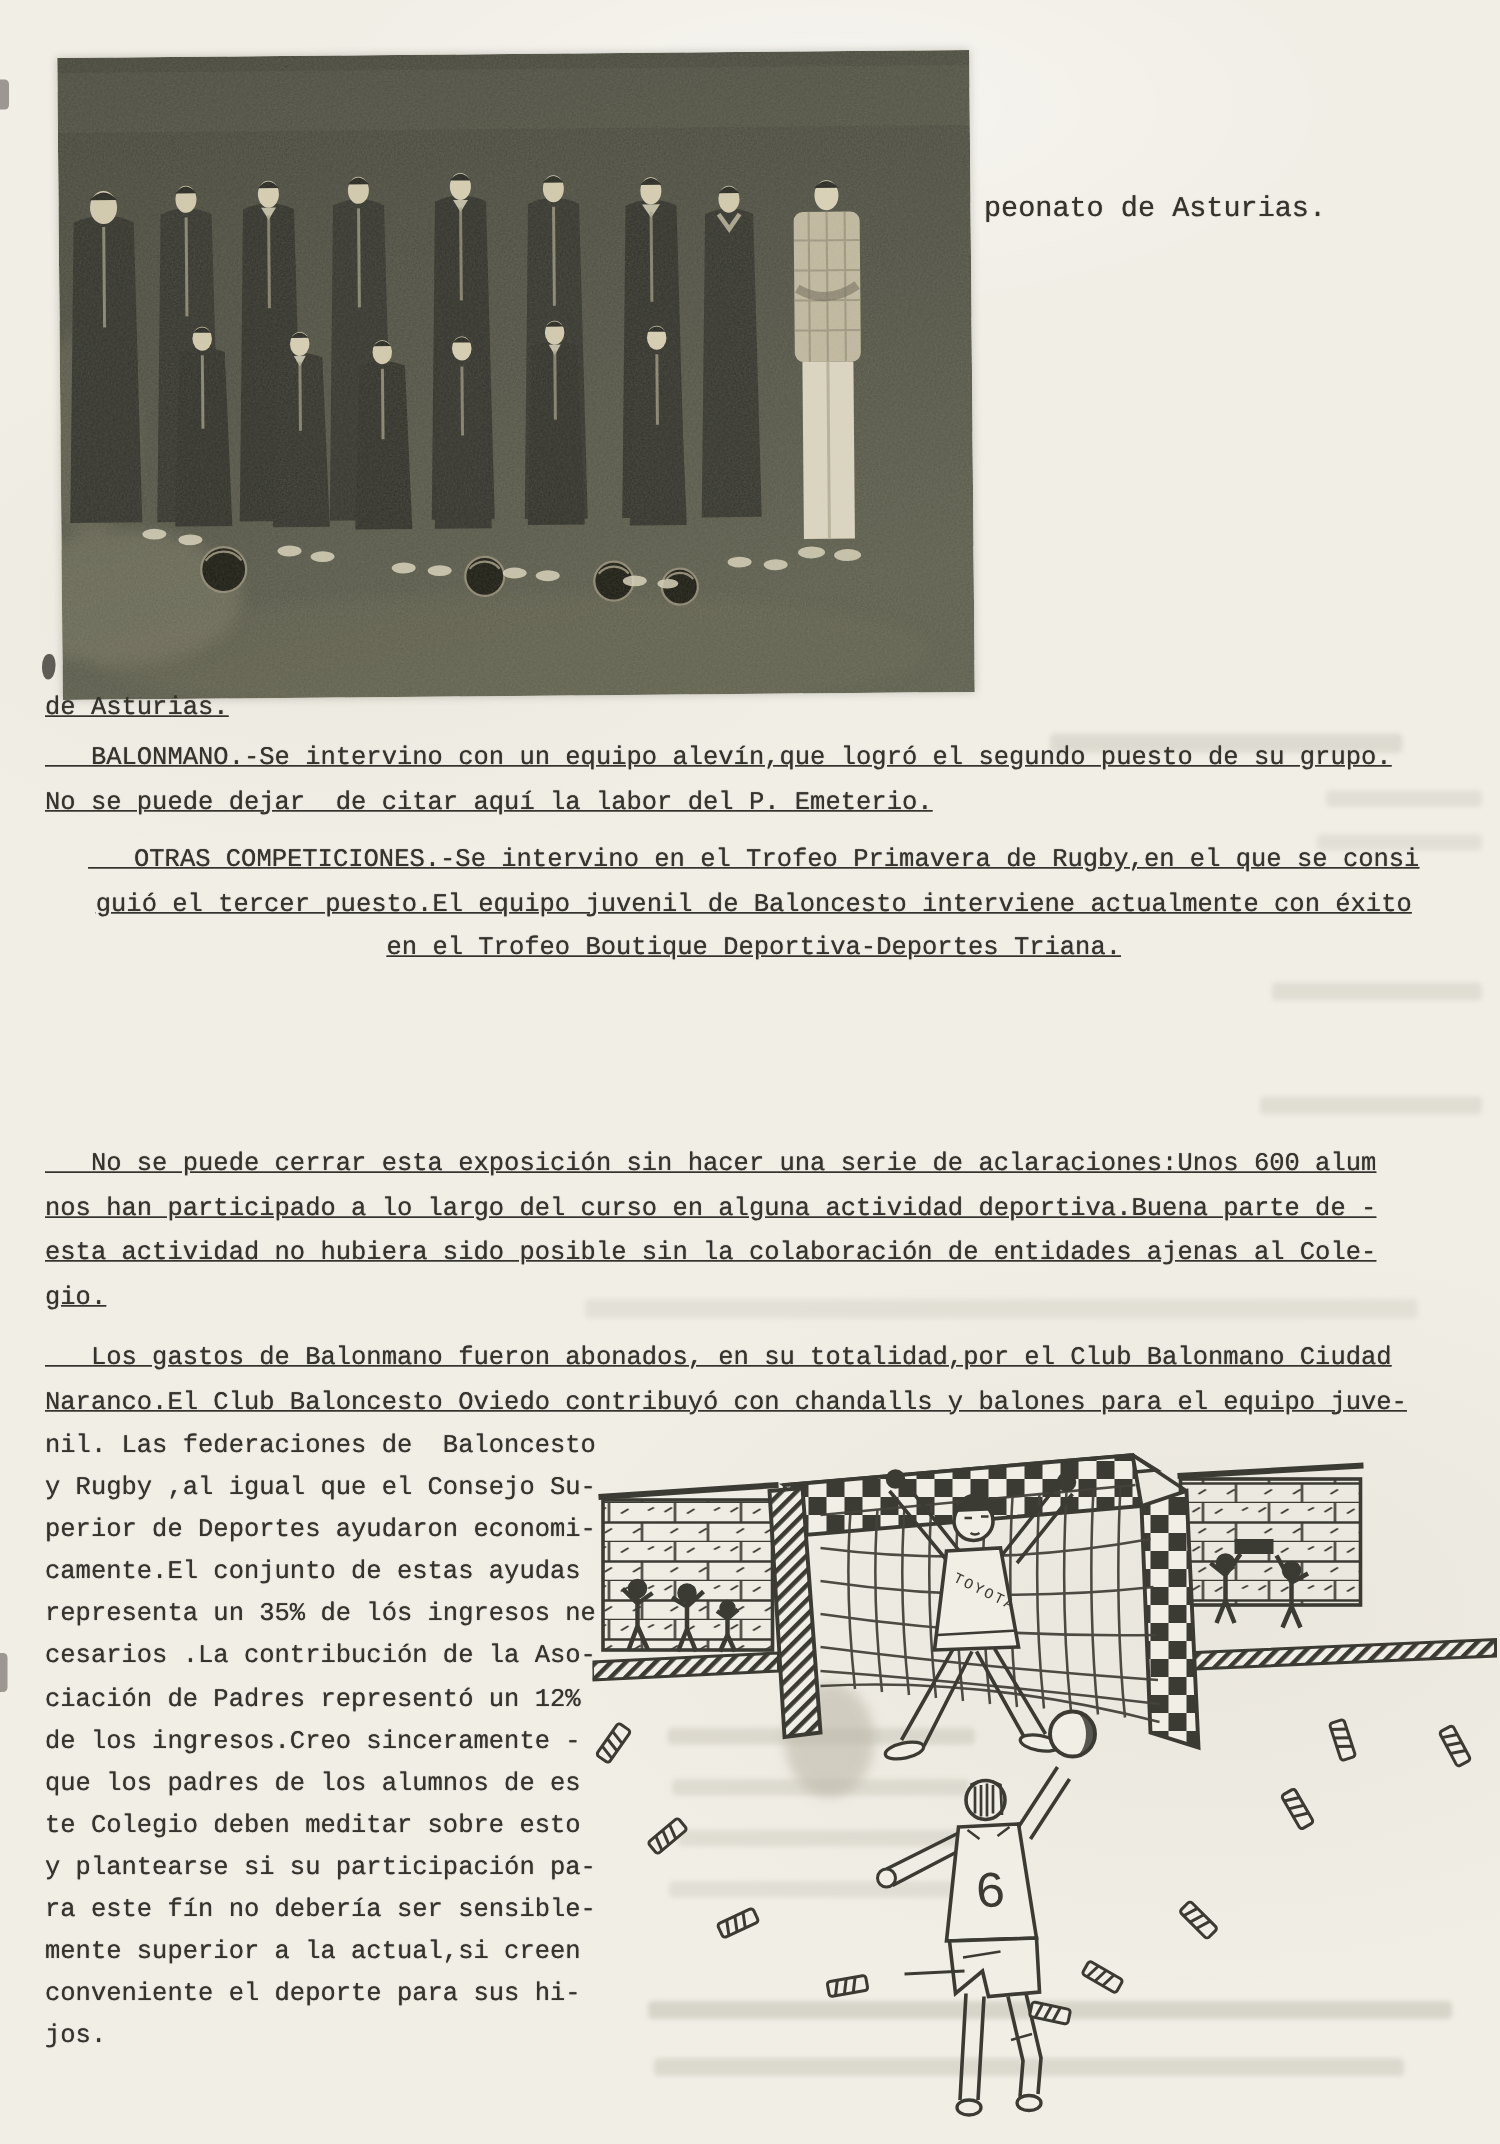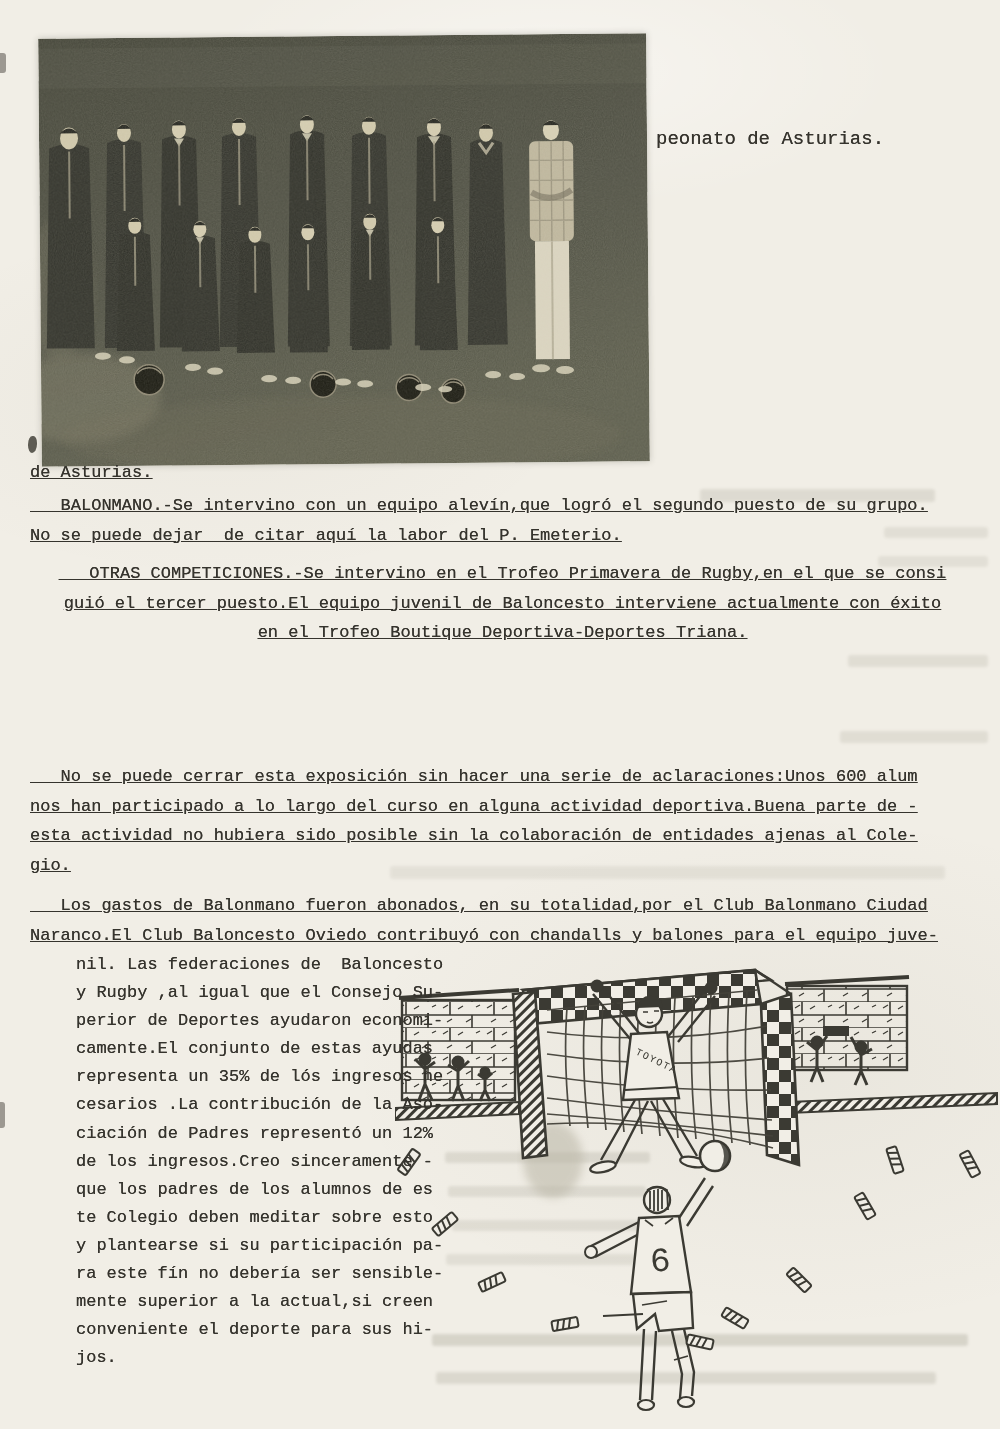--- a/index.html
+++ b/index.html
@@ -14,21 +14,21 @@
   }
   .page{position:absolute;inset:0;}
   .typew{
     position:absolute;white-space:pre;color:#35332d;
     text-shadow:0 0 0.6px rgba(45,42,36,0.85);
     z-index:3;
   }
   .body-para{left:30px;width:945px;font-size:17px;line-height:29.5px;text-decoration:underline;}
   .right-col{left:656px;top:68px;width:340px;font-size:19px;line-height:28.4px;}
   .right-col .typew-p{position:relative;margin:0 0 9px 0;}
-  .left-col{left:30px;top:951px;width:412px;font-size:17px;line-height:28.1px;margin-left:46px;}
+  .left-col{left:30px;top:951px;width:412px;font-size:17px;line-height:28.1px;}
   .photo-wrap{
     position:absolute;left:40px;top:36px;width:608px;height:428px;
     transform:rotate(-0.5deg);transform-origin:50% 50%;
     z-index:2; box-shadow:0 0 6px rgba(60,58,48,0.25);
   }
   .illus{position:absolute;left:395px;top:950px;width:605px;height:479px;z-index:2;}
   .ghost{
     position:absolute;background:#7d7a68;border-radius:3px;
     filter:blur(1.7px);z-index:1;
   }

